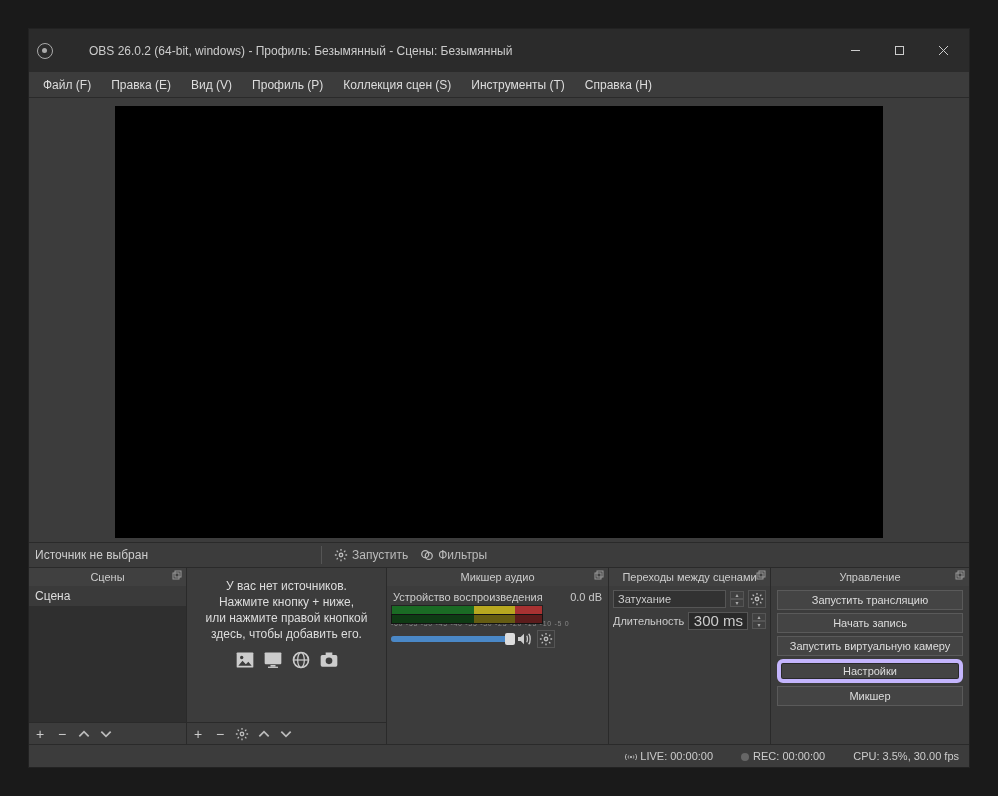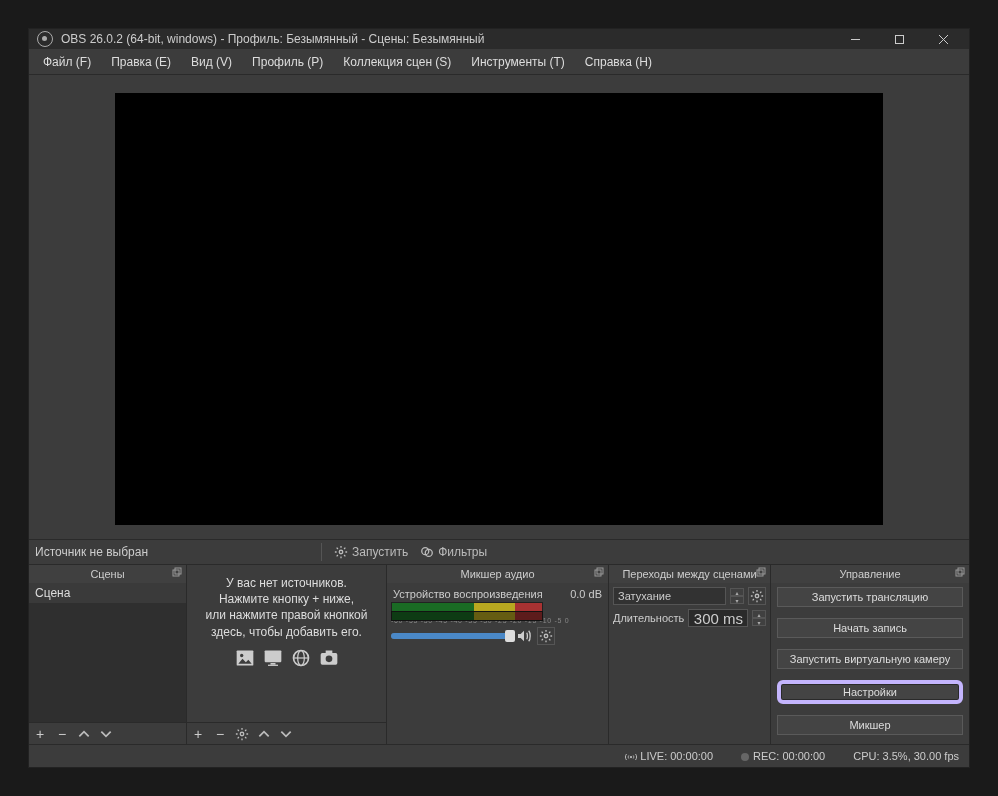--- a/index.html
+++ b/index.html
@@ -1,20 +1,20 @@
 <!DOCTYPE html>
 <html><head>
 <meta charset="utf-8">
 <style>
 * { box-sizing: border-box; margin: 0; padding: 0; font-family: "Segoe UI", Tahoma, sans-serif; }
 body { background: #1a1a1a; width: 998px; height: 796px; overflow: hidden; }
 .window { position: absolute; left: 28px; top: 28px; width: 942px; height: 740px; background: #3c3c3c; border: 1px solid #222; display: flex; flex-direction: column; }
 
 
-.titlebar { height: 20px; background: #2b2b2b; display: flex; align-items: center; padding: 0 4px; color: #ccc; font-size: 12px; }
+.titlebar { height: 44px; background: #2b2b2b; display: flex; align-items: center; padding: 0 4px; color: #ccc; font-size: 12px; gap: 28px; }
 .titlebar .app-icon { width: 16px; height: 16px; border: 1.5px solid #aaa; border-radius: 50%; margin: 0 8px 0 4px; position: relative; }
 .titlebar .app-icon::after { content: ""; position: absolute; width: 5px; height: 5px; background: #aaa; border-radius: 50%; top: 4px; left: 4px; }
 .titlebar .title { flex: 1; }
 .window-controls { display: flex; }
 .window-controls div { width: 44px; height: 28px; display: flex; align-items: center; justify-content: center; color: #ccc; font-size: 13px; }
 .window-controls svg { width: 11px; height: 11px; stroke: #ccc; }
 
 
 .menubar { height: 26px; background: #3c3c3c; display: flex; align-items: center; padding: 0 4px; border-bottom: 1px solid #2a2a2a; }
 .menubar .menu-item { color: #ddd; font-size: 12px; padding: 4px 10px; cursor: default; }
@@ -70,21 +70,21 @@
 .transitions-body { flex: 1; padding: 4px; font-size: 11px; color: #ccc; }
 .trans-row { display: flex; align-items: center; gap: 4px; margin-bottom: 4px; }
 .trans-select { flex: 1; height: 18px; background: #323232; border: 1px solid #555; padding: 0 4px; display: flex; align-items: center; justify-content: space-between; color: #ccc; font-size: 11px; }
 .spinner { width: 14px; display: flex; flex-direction: column; }
 .spinner div { height: 8px; background: #404040; border: 1px solid #555; font-size: 6px; display: flex; align-items: center; justify-content: center; color: #aaa; }
 .gear-btn { width: 18px; height: 18px; display: flex; align-items: center; justify-content: center; background: #3c3c3c; border: 1px solid #555; }
 .duration-input { flex: 1; height: 18px; background: #2a2a2a; border: 1px solid #555; padding: 0 4px; display: flex; align-items: center; justify-content: flex-end; color: #ccc; font-size: 15px; }
 
 
 .controls { flex: 1; }
-.controls-body { flex: 1; padding: 4px 6px; display: flex; flex-direction: column; gap: 11px; }
+.controls-body { flex: 1; padding: 4px 6px; display: flex; flex-direction: column; gap: 3px; }
 .ctrl-btn { height: 20px; background: #444; border: 1px solid #5a5a5a; color: #ddd; font-size: 11px; display: flex; align-items: center; justify-content: center; }
 .ctrl-btn.highlighted { border: 4px solid #c4b5fd; border-radius: 6px; box-shadow: 0 0 0 1px #2a2a2a inset; height: 24px; }
 
 
 .statusbar { height: 22px; background: #3c3c3c; display: flex; align-items: center; justify-content: flex-end; gap: 28px; padding: 0 10px; color: #ccc; font-size: 11px; }
 .statusbar .rec-dot { width: 8px; height: 8px; border-radius: 50%; background: #666; display: inline-block; margin-right: 4px; vertical-align: middle; }
 
 svg.ic { width: 14px; height: 14px; fill: none; stroke: #bbb; stroke-width: 1.5; }
 .popout svg { width: 11px; height: 11px; stroke: #999; fill: none; }
 </style>

